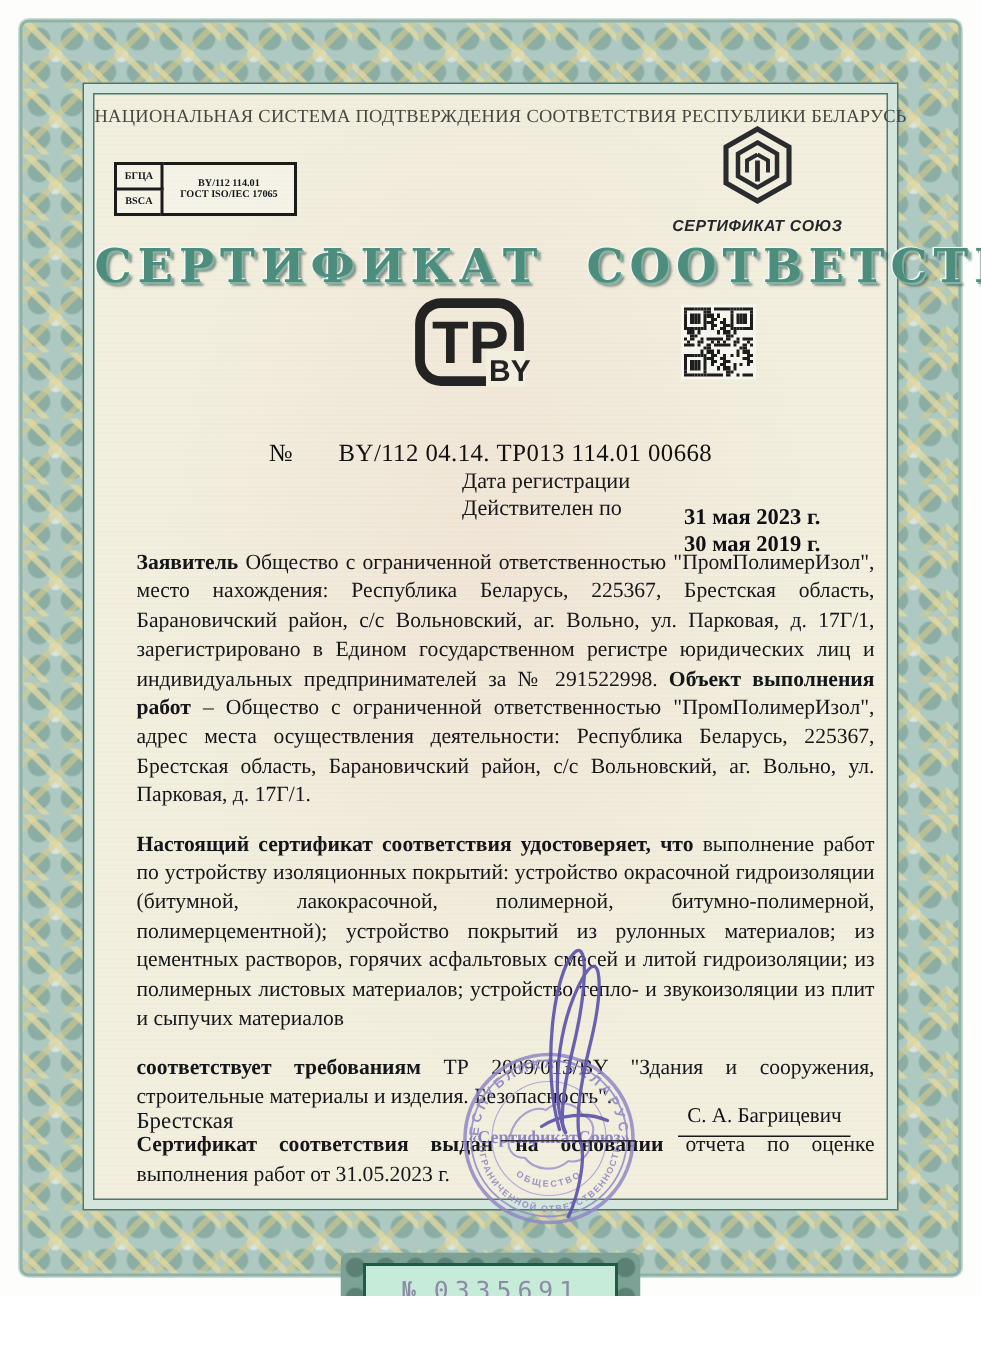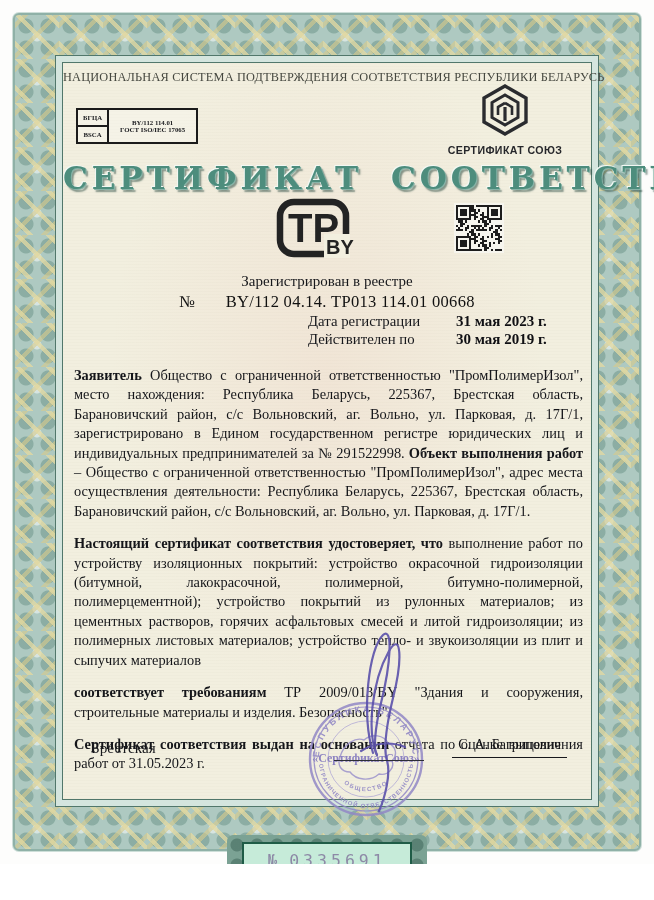--- a/index.html
+++ b/index.html
@@ -29,45 +29,45 @@
 
   .abs{position:absolute;}
   .center{left:0;right:0;text-align:center;}
 
   
   .system-line{top:7px;font-size:12.3px;color:#45473f;letter-spacing:.2px;white-space:nowrap;}
   .org-block{top:27px;left:85px;width:315px;text-align:center;font-weight:bold;font-size:12.6px;line-height:1.32;color:#17181c;}
   .accr-table{left:13px;top:45px;width:122px;border:2px solid #1b1b1b;border-collapse:collapse;background:rgba(255,255,255,.25);}
   .accr-table td{border:2px solid #1b1b1b;font-family:"Liberation Serif",serif;font-weight:bold;
     font-size:6.8px;text-align:center;padding:4px 2px;color:#17181c;}
-  .logo-block{right:26px;top:20px;width:120px;text-align:center;}
+  .logo-block{right:26px;top:20px;width:120px;text-align:center;font-style:italic;}
   .logo-caption{font-family:"Liberation Sans",sans-serif;font-weight:bold;font-size:10.6px;
     letter-spacing:.4px;color:#26272b;margin-top:3px;}
 
   
   .cert-title{top:97px;font-family:"DejaVu Serif",serif;font-weight:bold;font-size:31px;
     letter-spacing:4px;word-spacing:14px;color:#4d8d7d;white-space:nowrap;
     text-shadow:-1px -1px 0 #f2f8f4, 1px 1px 0 #87b3a7, 2.5px 2.5px 1.5px rgba(44,75,66,.55);}
 
   
   .tr-mark{left:213px;top:135px;}
   .qr{left:391px;top:140px;width:46px;height:46px;padding:2px;background:#f6f5ee;
       display:grid;grid-template-columns:repeat(21,1fr);grid-auto-rows:1fr;}
   .qr div.on{background:#1d1d1d;}
 
   
   .reg-line{top:210px;font-size:15px;color:#17181c;}
   .reg-number{top:229px;font-weight:normal;font-size:16.5px;color:#111;letter-spacing:.3px;}
   .reg-number .prefix{margin-right:26px;}
   .date-label{left:245px;font-size:14.8px;color:#17181c;}
-  .date-value{left:393px;font-weight:bold;font-size:15px;color:#101014;}
+  .date-value{left:393px;font-weight:bold;font-size:15px;color:#101014;margin-top:24px;}
   .row1{top:250px;} .row2{top:268px;}
 
   
-  .body-text{left:11px;right:8px;top:303px;font-size:14.4px;line-height:19.4px;
+  .body-text{left:28px;right:8px;top:303px;font-size:14.4px;line-height:19.4px;
     text-align:justify;color:#15161a;}
   .body-text p{margin:0 0 13px 0;}
   .body-text .b{font-weight:bold;}
 
   
   .director{left:28px;top:676px;font-size:15.2px;color:#17181c;}
   .sig-name{right:24px;top:674px;font-weight:normal;font-size:14px;color:#101014;
     border-bottom:1.6px solid #17181c;padding:0 6px 4px 6px;}
   .sig-line{left:271px;top:697px;width:90px;border-top:1.7px solid #2c2d35;}
   .stamp-svg{left:243px;top:636px;opacity:.85;}
@@ -568,21 +568,20 @@
         <div class="on"></div>
         <div></div>
         <div></div>
         <div class="on"></div>
         <div></div>
         <div class="on"></div>
         <div class="on"></div>
         <div class="on"></div>
       </div>
 
-    <div class="abs center reg-line">Зарегистрирован в реестре</div>
     <div class="abs center reg-number">
       <span class="prefix">№</span>
       <span>BY/112 04.14. ТР013 114.01 00668</span>
     </div>
     <div class="abs date-label row1">Дата регистрации</div>
     <div class="abs date-value row1">31 мая 2023 г.</div>
     <div class="abs date-label row2">Действителен по</div>
     <div class="abs date-value row2">30 мая 2019 г.</div>
 
     <div class="abs body-text">

